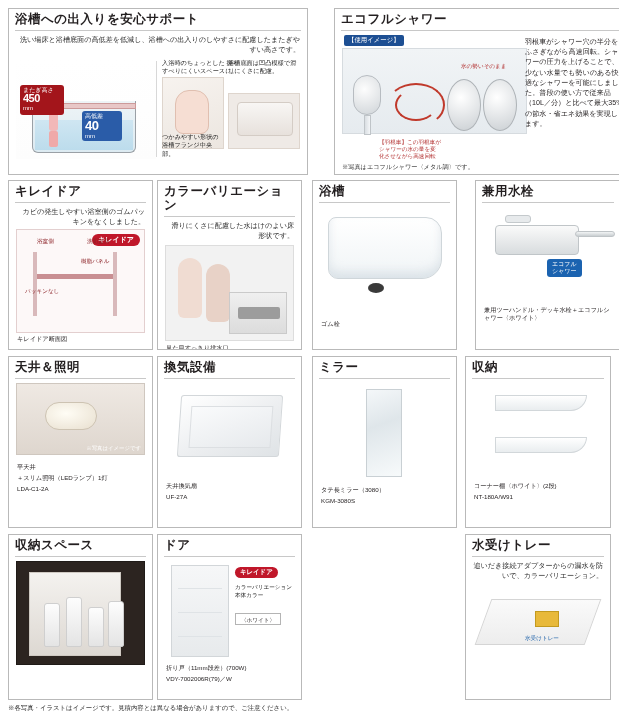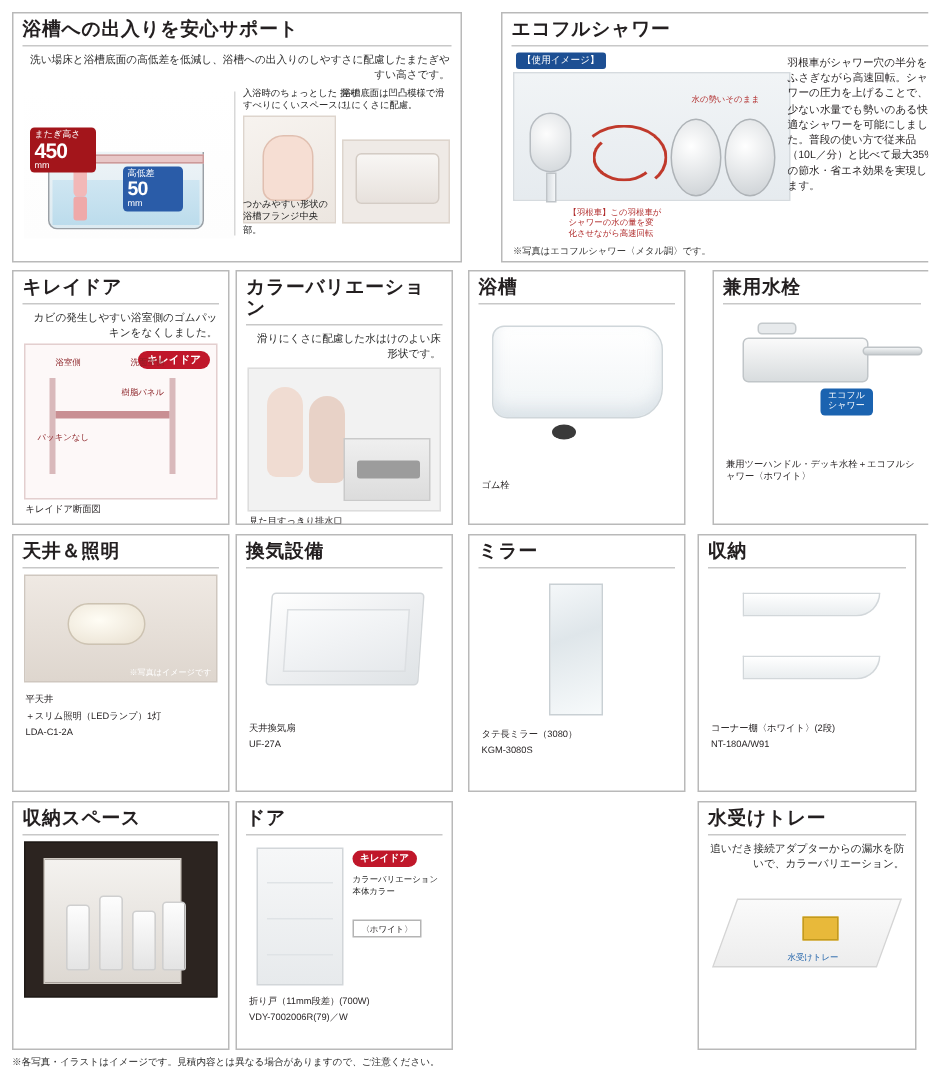--- a/index.html
+++ b/index.html
@@ -88,21 +88,21 @@
 
   .tag-450 {
     position: absolute; left: 4px; top: 26px;
     width: 44px; height: 30px;
     background: #a3151b; color:#fff;
     border-radius: 3px;
     font-size: 6px; line-height: 1.1;
     padding: 2px 2px 0 3px;
     text-align: left;
   }
-  .tag-450 b { display:block; font-size: 14px; line-height: 1.05; letter-spacing:-0.5px; }
+  .tag-450 b { display:block; font-size: 11px; line-height: 1.05; letter-spacing:-0.5px; }
   .tag-30 {
     position: absolute; left: 66px; top: 52px;
     width: 40px; height: 30px;
     background: #2a5ca8; color:#fff; border-radius: 3px;
     font-size: 6px; line-height:1.1; padding: 2px 2px 0 3px;
   }
   .tag-30 b { display:block; font-size: 13px; line-height:1.05; letter-spacing:-0.5px; }
 
   .note-abs { position:absolute; font-size:6.2px; line-height:1.35; color:#222; }
 
@@ -338,21 +338,21 @@
             <div class="body"></div>
             <div class="leg"></div>
         </div>
         <div class="tag-450">
           <span>またぎ高さ</span>
           <b>450</b>
           <span>mm</span>
         </div>
         <div class="tag-30">
           <span>高低差</span>
-          <b>50</b>
+          <b>40</b>
           <span>mm</span>
         </div>
       </div>
 
       <div class="entry-right">
         <div class="note-abs" style="left:4px; top:0; width:82px;">入浴時のちょっとした 握り すべりにくいスペースに。</div>
         <div class="hand-box" style="top:18px;">
           <div class="hand-glyph"></div>
         </div>
         <div class="note-abs" style="left:4px; top:74px; width:60px;">つかみやすい形状の浴槽フランジ中央部。</div>

